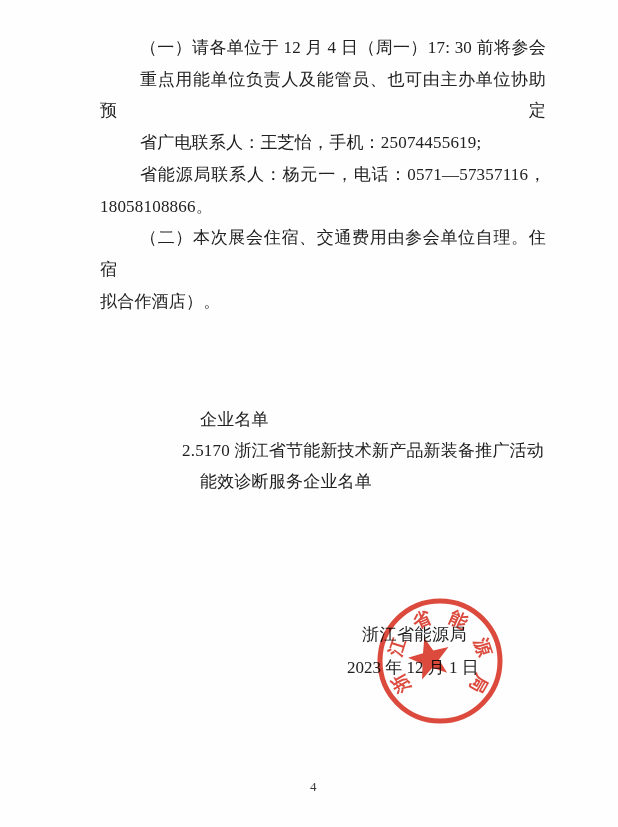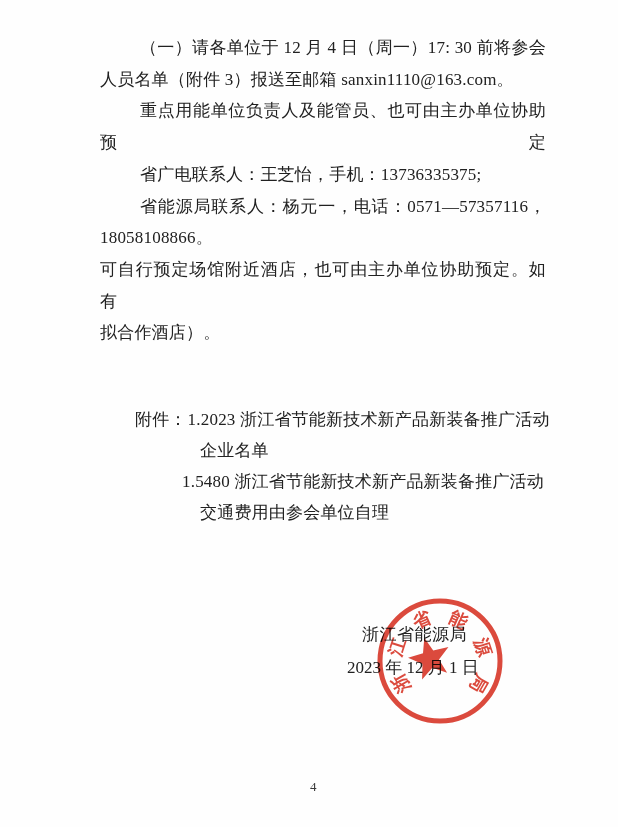--- a/index.html
+++ b/index.html
@@ -36,37 +36,32 @@
     position:absolute;left:310px;top:779px;font-size:13px;color:#3a3a3a;
   }
 </style>
 </head>
 <body>
 
 <div class="page">
 
   <div class="body-text">
     <div class="line indent fill">（一）请各单位于 12 月 4 日（周一）17: 30 前将参会</div>
-    <div class="line">人员名单（附件 3）报送至邮箱 sanxin1110@163.com。</div>
     <div class="line indent fill">重点用能单位负责人及能管员、也可由主办单位协助预定</div>
-    <div class="line indent">省广电联系人：王芝怡，手机：13736335375;</div>
+    <div class="line indent">省广电联系人：王芝怡，手机：25074455619;</div>
     <div class="line indent fill">省能源局联系人：杨元一，电话：0571—57357116，</div>
     <div class="line">18058108866。</div>
-    <div class="line fill">可自行预定场馆附近酒店，也可由主办单位协助预定。如有</div>
+    <div class="line indent fill">（二）本次展会住宿、交通费用由参会单位自理。住宿</div>
     <div class="line">拟合作酒店）。</div>
   </div>
 
   <div class="att">
-    <div class="att-first">
-      <span class="att-label">附件：</span>
-      <span>1.2023 浙江省节能新技术新产品新装备推广活动</span>
-    </div>
     <div class="att-cont">企业名单</div>
-    <div class="att-item">1.5480 浙江省节能新技术新产品新装备推广活动</div>
-    <div class="att-cont">交通费用由参会单位自理</div>
+    <div class="att-item">2.5170 浙江省节能新技术新产品新装备推广活动</div>
+    <div class="att-cont">能效诊断服务企业名单</div>
   </div>
 
   <div class="sig-org">浙江省能源局</div>
   <div class="sig-date">2023 年 12 月 1 日</div>
 
   <svg class="seal" viewBox="-80 -80 160 160" aria-hidden="true">
     <circle cx="0" cy="0" r="60" fill="none" stroke-width="5" stroke="#d93a2c"></circle>
     <path transform="translate(-10,-2) rotate(-15)" d="M0,-22 L5.29,-7.28 L20.92,-6.8 L8.56,2.78 L12.93,17.8 L0,9 L-12.93,17.8 L-8.56,2.78 L-20.92,-6.8 L-5.29,-7.28 Z" fill="#d93a2c"></path>
     <text transform="rotate(240) translate(0,-45)" dominant-baseline="central" fill="#d93a2c">浙</text>
     <text transform="rotate(288) translate(0,-45)" dominant-baseline="central" fill="#d93a2c">江</text>

